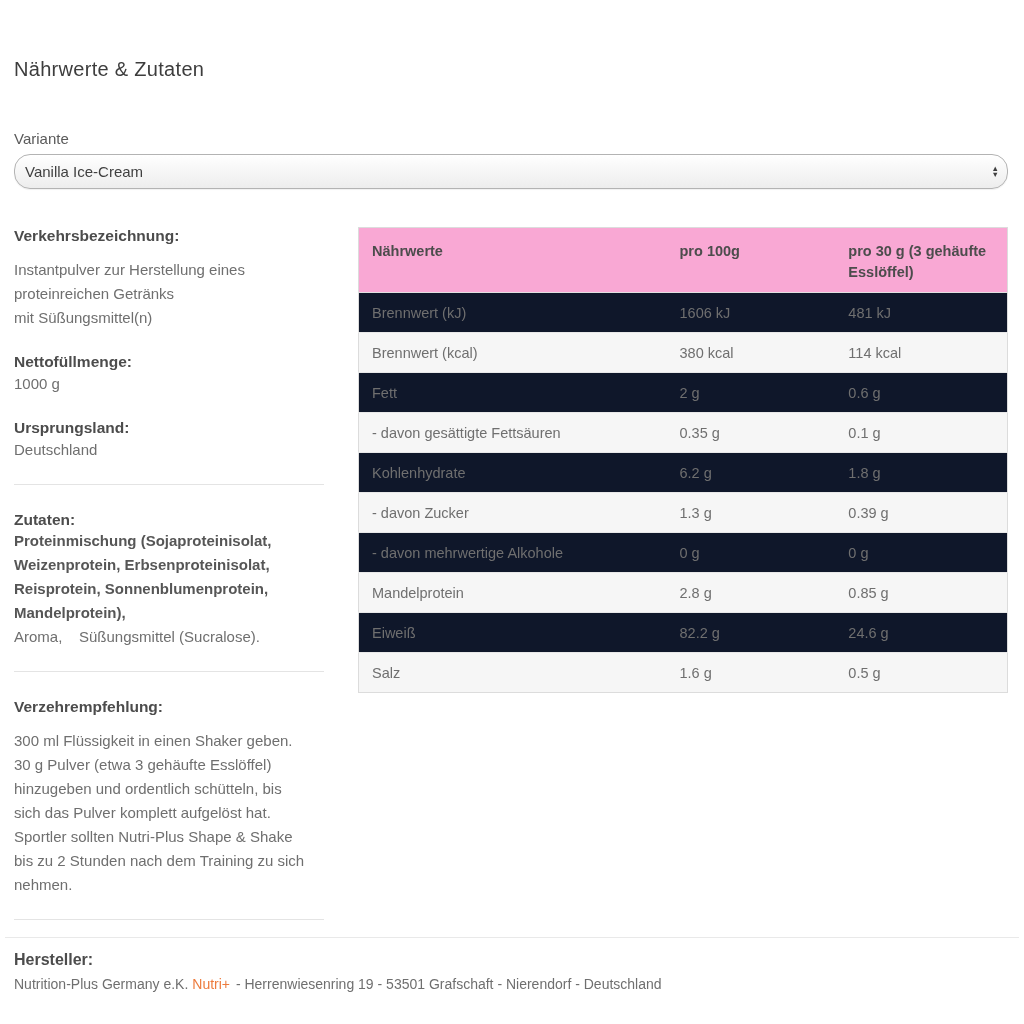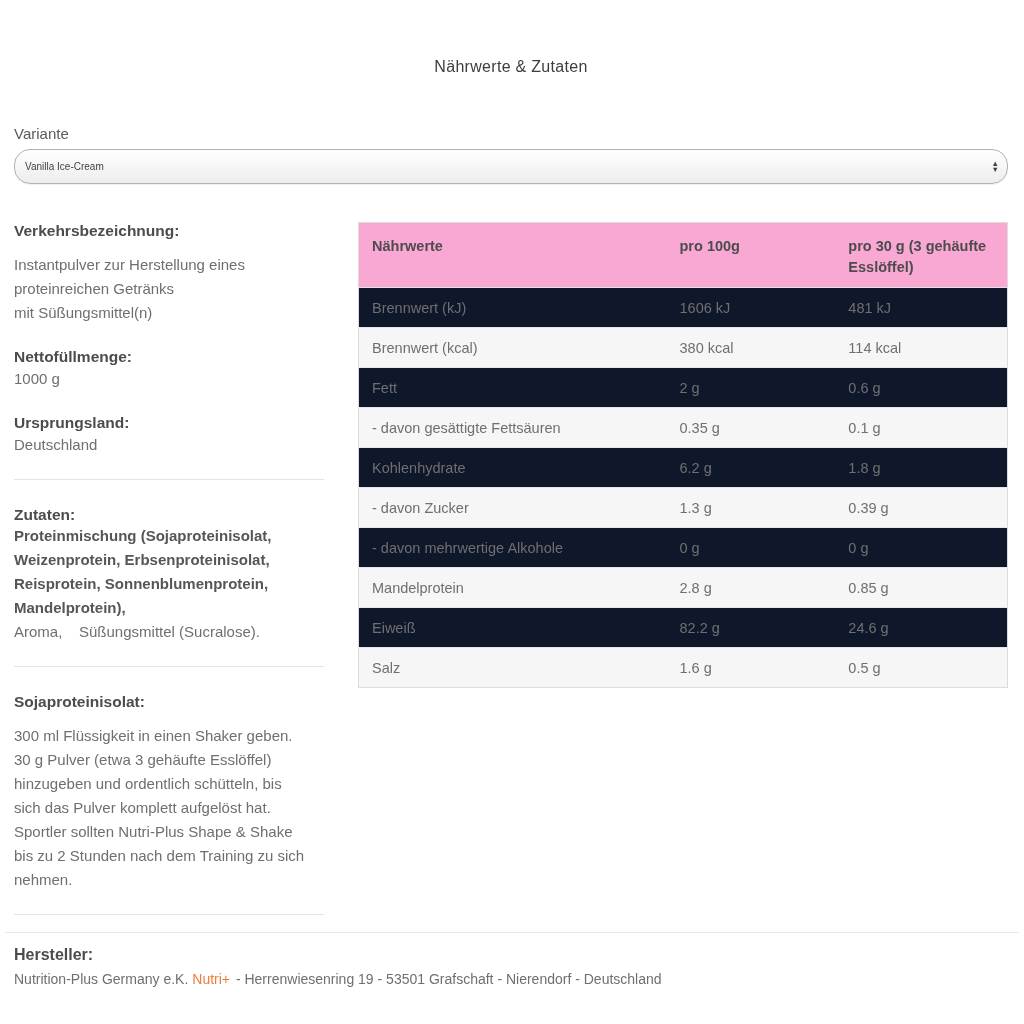--- a/index.html
+++ b/index.html
@@ -7,38 +7,37 @@
   body {
     width: 1024px; height: 1024px; overflow: hidden;
     font-family: "Liberation Sans", "DejaVu Sans", sans-serif;
     color: #6f6f6f;
     -webkit-font-smoothing: antialiased;
   }
   .container { padding: 0 16px 0 14px; }
 
   .page-title {
     margin: 58px 0 0 0;
-    text-align: center;
-    font-size: 16px;
+    font-size: 20px;
     font-weight: 400;
     color: #3d3d3d;
     letter-spacing: 0.3px;
   }
 
   .variant-label { margin-top: 49px; font-size: 15px; color: #5a5a5a; }
 
   .select-wrap { position: relative; margin-top: 7px; }
   .variant-select {
     width: 100%; height: 35px;
     appearance: none; -webkit-appearance: none; -moz-appearance: none;
     border: 1px solid #b3b3b3; border-radius: 16px;
     background: linear-gradient(#ffffff, #ededed);
     padding: 0 28px 0 10px;
     font-family: "Liberation Sans", "DejaVu Sans", sans-serif;
-    font-size: 10px; color: #3f3f3f;
+    font-size: 15px; color: #3f3f3f;
     box-shadow: 0 1px 1px rgba(0,0,0,0.06);
   }
   .select-arrows {
     position: absolute; right: 9px; top: 50%;
     transform: translateY(-50%);
     display: flex; flex-direction: column; align-items: center;
     font-size: 7.5px; line-height: 6.5px; color: #3f3f3f;
     pointer-events: none;
   }
 
@@ -135,21 +134,21 @@
         <div class="line bold">Proteinmischung (Sojaproteinisolat,</div>
         <div class="line bold">Weizenprotein, Erbsenproteinisolat,</div>
         <div class="line bold">Reisprotein, Sonnenblumenprotein,</div>
         <div class="line bold">Mandelprotein),</div>
         <div class="line">Aroma,    Süßungsmittel (Sucralose).</div>
       </div>
 
       <hr class="sep">
 
       <div class="section" style="margin-bottom:0;">
-        <h3 class="sec-heading">Sojaproteinisolat:</h3>
+        <h3 class="sec-heading">Verzehrempfehlung:</h3>
         <div class="line">300 ml Flüssigkeit in einen Shaker geben.</div>
         <div class="line">30 g Pulver (etwa 3 gehäufte Esslöffel)</div>
         <div class="line">hinzugeben und ordentlich schütteln, bis</div>
         <div class="line">sich das Pulver komplett aufgelöst hat.</div>
         <div class="line">Sportler sollten Nutri-Plus Shape &amp; Shake</div>
         <div class="line">bis zu 2 Stunden nach dem Training zu sich</div>
         <div class="line">nehmen.</div>
       </div>
 
       <hr class="sep" style="margin-bottom:0;">

